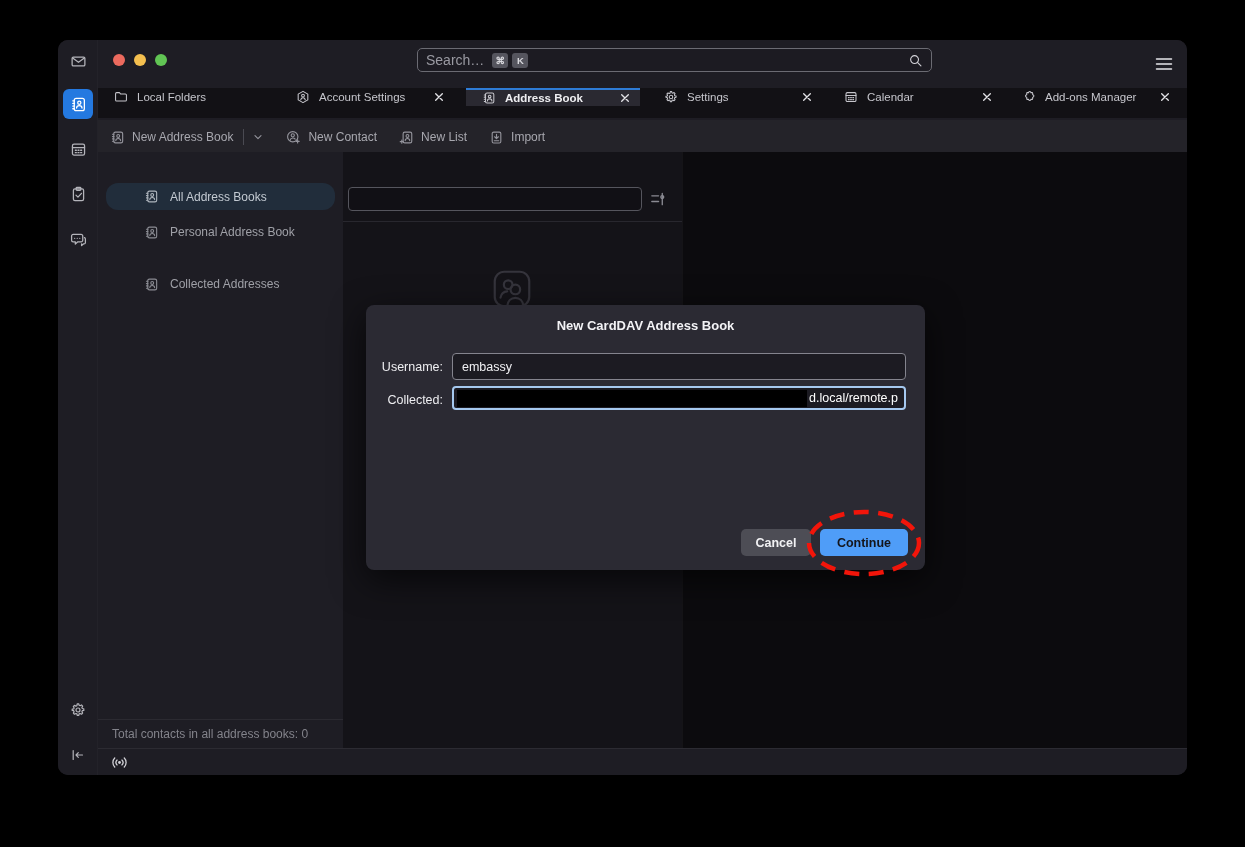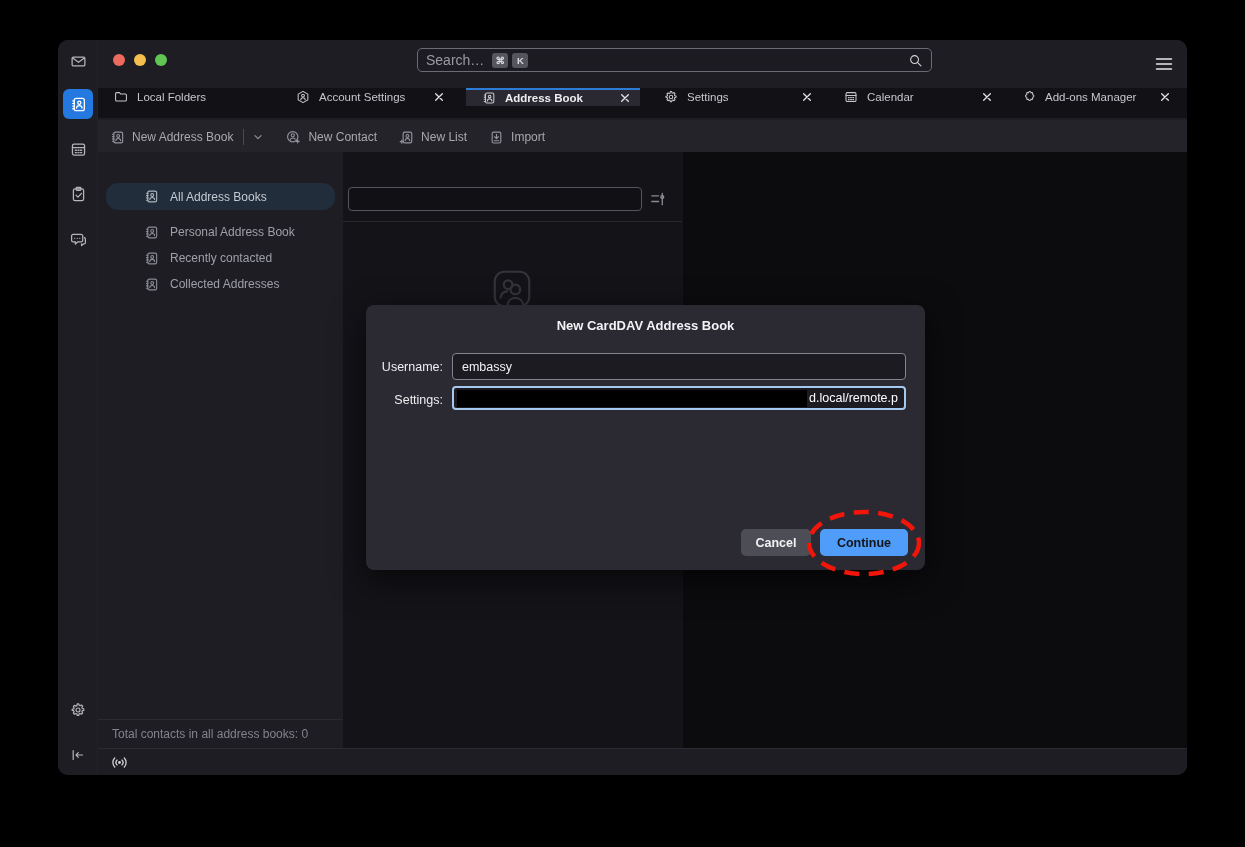--- a/index.html
+++ b/index.html
@@ -272,29 +272,20 @@
         </div>
         <div class="sb-item" style="top:67px">
           <svg class="ic sb-ic" width="15" height="15" viewBox="0 0 16 16">
               <rect x="4" y="2.3" width="9.5" height="11.4" rx="1.8"></rect>
               <circle cx="8.75" cy="6.3" r="1.5"></circle>
               <path d="M6.2 11.3c0-1.4 1.1-2.3 2.55-2.3s2.55.9 2.55 2.3"></path>
               <path d="M2.6 4.5h1.6M2.6 7h1.6M2.6 9.5h1.6M2.6 12h1.6"></path>
             </svg>
           <span>Personal Address Book</span>
         </div>
-        <div class="sb-item" style="top:93px">
-          <svg class="ic sb-ic" width="15" height="15" viewBox="0 0 16 16">
-              <rect x="4" y="2.3" width="9.5" height="11.4" rx="1.8"></rect>
-              <circle cx="8.75" cy="6.3" r="1.5"></circle>
-              <path d="M6.2 11.3c0-1.4 1.1-2.3 2.55-2.3s2.55.9 2.55 2.3"></path>
-              <path d="M2.6 4.5h1.6M2.6 7h1.6M2.6 9.5h1.6M2.6 12h1.6"></path>
-            </svg>
-          <span>Recently contacted</span>
-        </div>
         <div class="sb-item" style="top:119px">
           <svg class="ic sb-ic" width="15" height="15" viewBox="0 0 16 16">
               <rect x="4" y="2.3" width="9.5" height="11.4" rx="1.8"></rect>
               <circle cx="8.75" cy="6.3" r="1.5"></circle>
               <path d="M6.2 11.3c0-1.4 1.1-2.3 2.55-2.3s2.55.9 2.55 2.3"></path>
               <path d="M2.6 4.5h1.6M2.6 7h1.6M2.6 9.5h1.6M2.6 12h1.6"></path>
             </svg>
           <span>Collected Addresses</span>
         </div>
         <div class="sb-footer">Total contacts in all address books: 0</div>
@@ -329,21 +320,21 @@
           <circle cx="8" cy="8" r="1.3" fill="currentColor" stroke="none"></circle>
           <path d="M5.7 5.7a3.3 3.3 0 0 0 0 4.6M10.3 5.7a3.3 3.3 0 0 1 0 4.6M3.5 3.8a6 6 0 0 0 0 8.4M12.5 3.8a6 6 0 0 1 0 8.4"></path>
         </svg>
     </div>
   </div>
 
   <div class="dialog">
     <div class="dlg-title">New CardDAV Address Book</div>
     <div class="dlg-label" style="top:55px">Username:</div>
     <input class="dlg-input" style="top: 48px;" value="embassy">
-    <div class="dlg-label" style="top:88px">Settings:</div>
+    <div class="dlg-label" style="top:88px">Collected:</div>
     <div class="dlg-loc" style="top:81px">
       <span class="redaction"></span>
       <span class="loc-text">d.local/remote.p</span>
     </div>
     <button class="btn btn-cancel">Cancel</button>
     <button class="btn btn-continue">Continue</button>
     <svg class="annot" viewBox="0 0 124 76">
       <ellipse cx="62" cy="38" rx="55" ry="31" fill="none" stroke="#f2150a" stroke-width="4.5" stroke-dasharray="15 9.5"></ellipse>
     </svg>
   </div>

